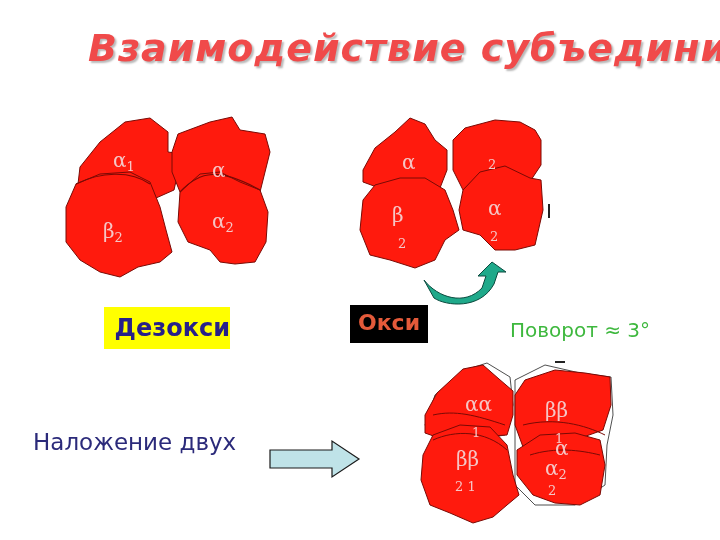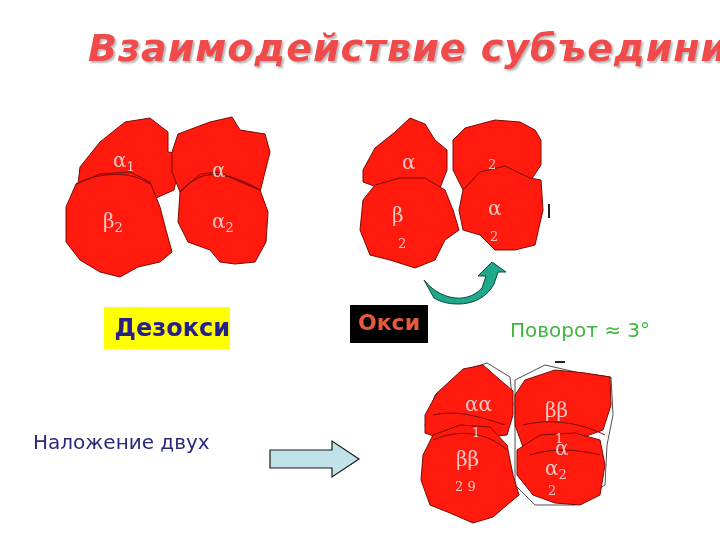--- a/index.html
+++ b/index.html
@@ -34,21 +34,21 @@
       background: #000000; color: #e45a3a;
       font-family: "DejaVu Sans", sans-serif; font-weight: bold;
       font-size: 22px; line-height: 36px; text-align: center;
     }
     .rotation {
       left: 510px; top: 318px; color: #3eb83e;
       font-family: "DejaVu Sans", sans-serif; font-size: 20px; white-space: nowrap;
     }
     .overlay-text {
       left: 33px; top: 428px; width: 220px; color: #2b2a7a;
-      font-family: "DejaVu Sans", sans-serif; font-size: 20px; line-height: 28px;
+      font-family: "DejaVu Sans", sans-serif; font-size: 23px; line-height: 28px;
     }
     .tickmark { left: 548px; top: 204px; width: 2px; height: 14px; background: #222; }
     .tickmark2 { left: 555px; top: 361px; width: 10px; height: 2px; background: #222; }
   </style>
 </head>
 <body>
 
 <div class="abs title">Взаимодействие субъединиц</div>
 
 <div>
@@ -59,21 +59,21 @@
     <path d="M6 95 L16 72 L40 62 L70 60 L90 70 L100 95 L106 118 L112 140 L100 150 L78 155 L60 165 L40 160 L20 148 L6 130 Z" fill="#ff1a0d" stroke="#7a0a05" stroke-width="1"></path>
     <path d="M16 72 C40 60 70 58 90 72" fill="none" stroke="#7a0a05" stroke-width="1.2"></path>
 
     <path d="M112 40 L118 22 L150 10 L172 5 L180 18 L205 22 L210 40 L205 60 L200 80 L180 78 L150 68 L120 80 L112 60 Z" fill="#ff1a0d" stroke="#7a0a05" stroke-width="1"></path>
 
     <path d="M120 80 L140 62 L160 60 L180 70 L200 78 L208 100 L206 130 L195 150 L175 152 L160 150 L150 138 L128 130 L118 110 Z" fill="#ff1a0d" stroke="#7a0a05" stroke-width="1"></path>
     <path d="M120 80 C140 58 160 56 200 78" fill="none" stroke="#7a0a05" stroke-width="1.2"></path>
   </svg>
   <div class="glabel" style="left:113px;top:150px"><span>α</span><sub>1</sub></div>
   <div class="glabel" style="left:212px;top:160px"><span>α</span></div>
-  <div class="glabel" style="left:103px;top:211px"><span>β</span><sub>2</sub></div>
+  <div class="glabel" style="left:103px;top:221px"><span>β</span><sub>2</sub></div>
   <div class="glabel" style="left:212px;top:211px"><span>α</span><sub>2</sub></div>
 </div>
 
 <div>
   <svg class="protein" style="left:355px;top:110px" width="200" height="170" viewBox="0 0 200 170">
 
     <path d="M8 60 L20 38 L40 22 L55 8 L70 14 L80 30 L92 40 L92 60 L85 78 L60 75 L30 80 L8 72 Z" fill="#ff1a0d" stroke="#7a0a05" stroke-width="1"></path>
 
     <path d="M8 90 L20 75 L45 68 L70 68 L90 80 L98 100 L104 120 L90 130 L80 150 L60 158 L35 150 L15 145 L5 120 Z" fill="#ff1a0d" stroke="#7a0a05" stroke-width="1"></path>
 
@@ -121,21 +121,21 @@
 
     <path d="M100 40 L110 25 L140 15 L170 18 L195 22 L196 50 L188 75 L160 85 L130 88 L108 92 L100 70 Z" fill="#ff1a0d" stroke="#7a0a05" stroke-width="1"></path>
     <path d="M108 70 C140 62 170 70 190 80" fill="none" stroke="#7a0a05" stroke-width="1"></path>
 
     <path d="M102 95 L125 80 L160 78 L185 85 L190 110 L185 140 L165 150 L140 148 L118 140 L102 120 Z" fill="#ff1a0d" stroke="#7a0a05" stroke-width="1"></path>
     <path d="M115 100 C140 92 165 95 185 100" fill="none" stroke="#7a0a05" stroke-width="1"></path>
   </svg>
   <div class="glabel" style="left:465px;top:394px"><span>αα</span></div>
   <div class="glabel small" style="left:472px;top:426px"><span>1</span></div>
   <div class="glabel" style="left:456px;top:449px"><span>ββ</span></div>
-  <div class="glabel small" style="left:455px;top:480px"><span>2 9</span></div>
+  <div class="glabel small" style="left:455px;top:480px"><span>2 1</span></div>
   <div class="glabel" style="left:545px;top:400px"><span>ββ</span></div>
   <div class="glabel small" style="left:555px;top:432px"><span>1</span></div>
   <div class="glabel" style="left:555px;top:438px"><span>α</span></div>
   <div class="glabel" style="left:545px;top:458px"><span>α</span><sub>2</sub></div>
   <div class="glabel small" style="left:548px;top:484px"><span>2</span></div>
 </div>
 
 <div class="abs tickmark2"></div>
 
 </body></html>

